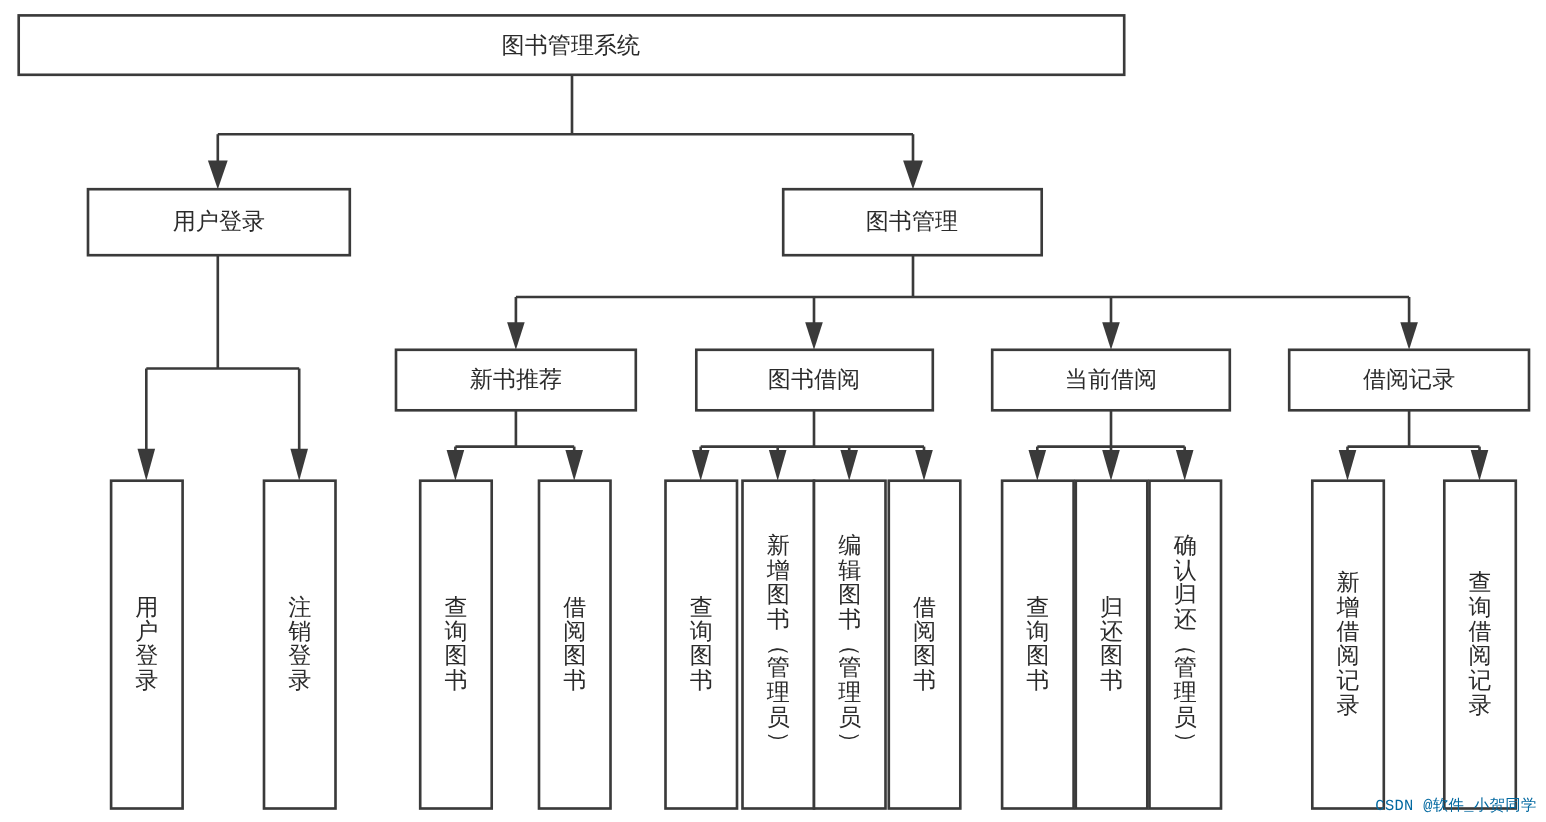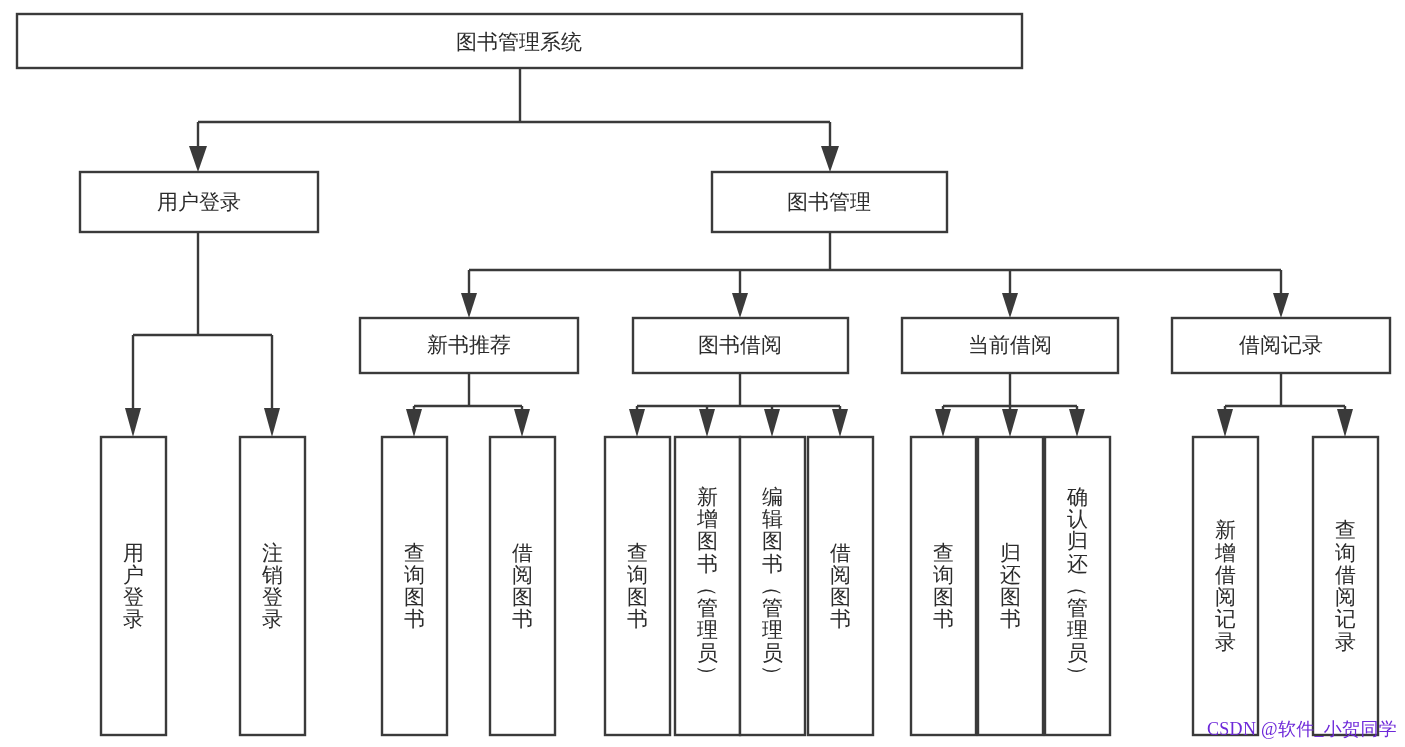--- a/index.html
+++ b/index.html
@@ -78,23 +78,23 @@
   }
   
   .leaf-label-wrap span.ch.paren {
     transform: rotate(90deg);
     display: block;
   }
   .watermark {
     position: absolute;
     right: 8px;
     bottom: 6px;
-    color: #6d28d9;
-    font-family: Liberation Serif, serif;
-    font-size: 18px;
+    color: #0369a1;
+    font-family: Liberation Mono, monospace;
+    font-size: 14px;
     white-space: nowrap;
     letter-spacing: 0.3px;
   }
 </style>
 </head>
 <body>
 
 <div id="diagram-root">
 
   <svg id="tree-svg" viewBox="0 0 1405 747">

